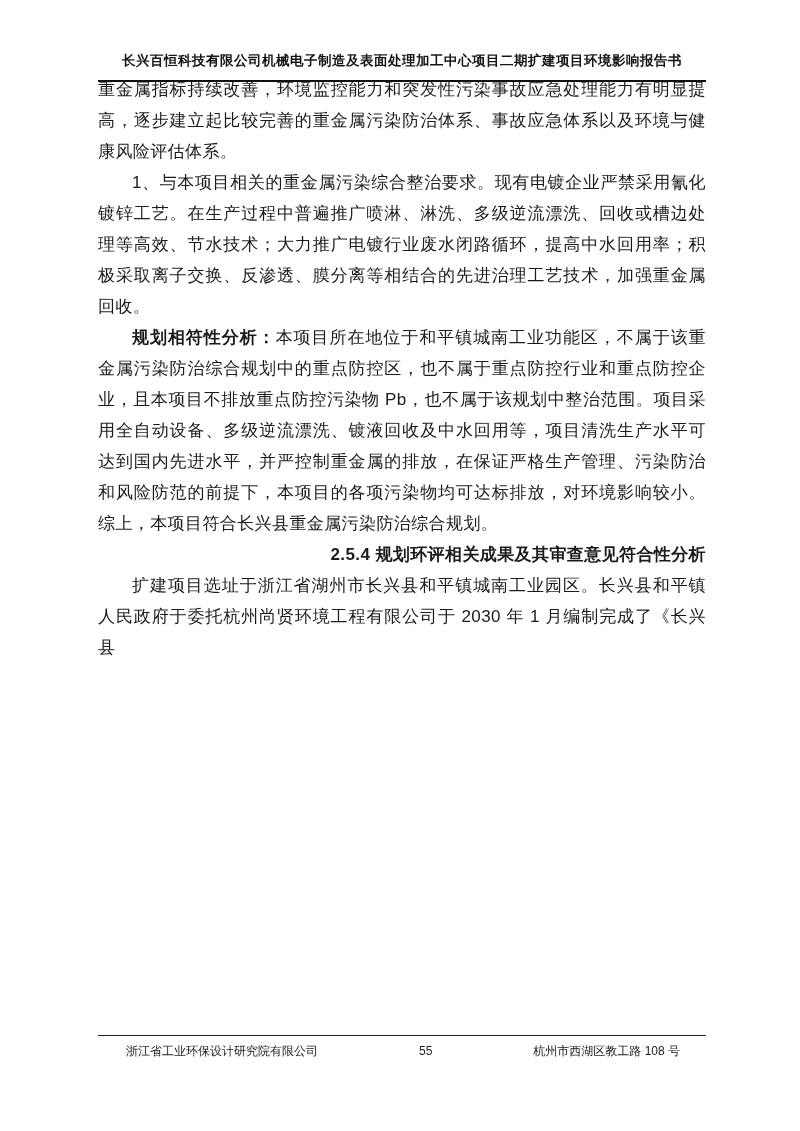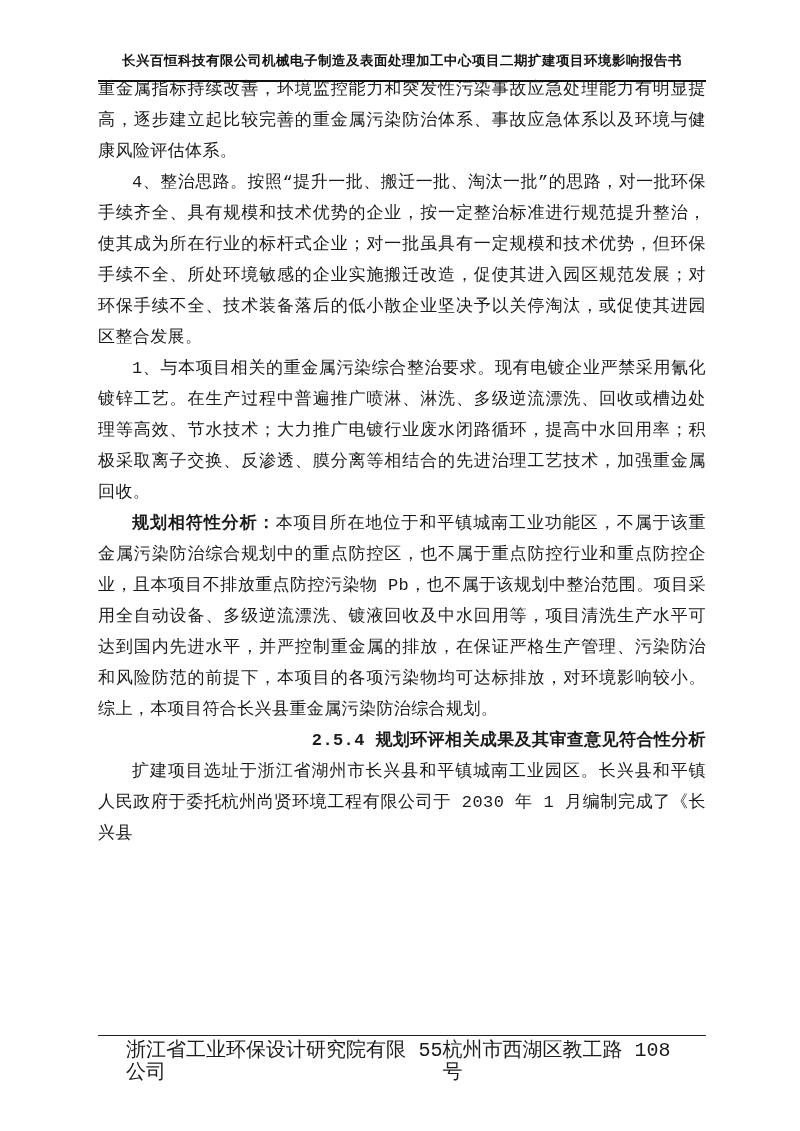--- a/index.html
+++ b/index.html
@@ -3,21 +3,21 @@
 <meta charset="utf-8">
 <style>
   html, body { margin: 0; padding: 0; background: #e8e8e8; }
   .page {
     position: relative;
     width: 800px;
     height: 1131px;
     margin: 0 auto;
     background: #ffffff;
     color: #1b1b1b;
-    font-family: Liberation Mono, monospace;
+    font-family: Liberation Sans, sans-serif;
     overflow: hidden;
   }
   .doc-header {
     position: absolute;
     top: 52px;
     left: 98px;
     width: 608px;
     text-align: center;
     font-size: 13.5px;
     font-weight: bold;
@@ -64,37 +64,36 @@
   .doc-footer {
     position: absolute;
     top: 1040px;
     left: 98px;
     width: 608px;
     box-sizing: border-box;
     padding: 0 26px 0 28px;
     display: flex;
     justify-content: space-between;
     align-items: baseline;
-    font-size: 20px;
+    font-size: 12px;
     line-height: 22px;
     color: #1b1b1b;
   }
 </style>
 </head>
 <body>
 
 <div class="page">
 
   <div class="doc-header">长兴百恒科技有限公司机械电子制造及表面处理加工中心项目二期扩建项目环境影响报告书</div>
 
   <div class="header-rule"></div>
 
   <div class="content">
     <p class="no-indent">重金属指标持续改善，环境监控能力和突发性污染事故应急处理能力有明显提高，逐步建立起比较完善的重金属污染防治体系、事故应急体系以及环境与健康风险评估体系。</p>
-    <p class="indent">4、整治思路。按照“提升一批、搬迁一批、淘汰一批”的思路，对一批环保手续齐全、具有规模和技术优势的企业，按一定整治标准进行规范提升整治，使其成为所在行业的标杆式企业；对一批虽具有一定规模和技术优势，但环保手续不全、所处环境敏感的企业实施搬迁改造，促使其进入园区规范发展；对环保手续不全、技术装备落后的低小散企业坚决予以关停淘汰，或促使其进园区整合发展。</p>
     <p class="indent">1、与本项目相关的重金属污染综合整治要求。现有电镀企业严禁采用氰化镀锌工艺。在生产过程中普遍推广喷淋、淋洗、多级逆流漂洗、回收或槽边处理等高效、节水技术；大力推广电镀行业废水闭路循环，提高中水回用率；积极采取离子交换、反渗透、膜分离等相结合的先进治理工艺技术，加强重金属回收。</p>
     <p class="indent"><span class="bold-lead">规划相符性分析：</span><span>本项目所在地位于和平镇城南工业功能区，不属于该重金属污染防治综合规划中的重点防控区，也不属于重点防控行业和重点防控企业，且本项目不排放重点防控污染物 Pb，也不属于该规划中整治范围。项目采用全自动设备、多级逆流漂洗、镀液回收及中水回用等，项目清洗生产水平可达到国内先进水平，并严控制重金属的排放，在保证严格生产管理、污染防治和风险防范的前提下，本项目的各项污染物均可达标排放，对环境影响较小。综上，本项目符合长兴县重金属污染防治综合规划。</span></p>
     <p class="section-heading">2.5.4 规划环评相关成果及其审查意见符合性分析</p>
     <p class="indent">扩建项目选址于浙江省湖州市长兴县和平镇城南工业园区。长兴县和平镇人民政府于委托杭州尚贤环境工程有限公司于 2030 年 1 月编制完成了《长兴县</p>
   </div>
 
   <div class="footer-rule"></div>
 
   <div class="doc-footer">
     <span>浙江省工业环保设计研究院有限公司</span>

